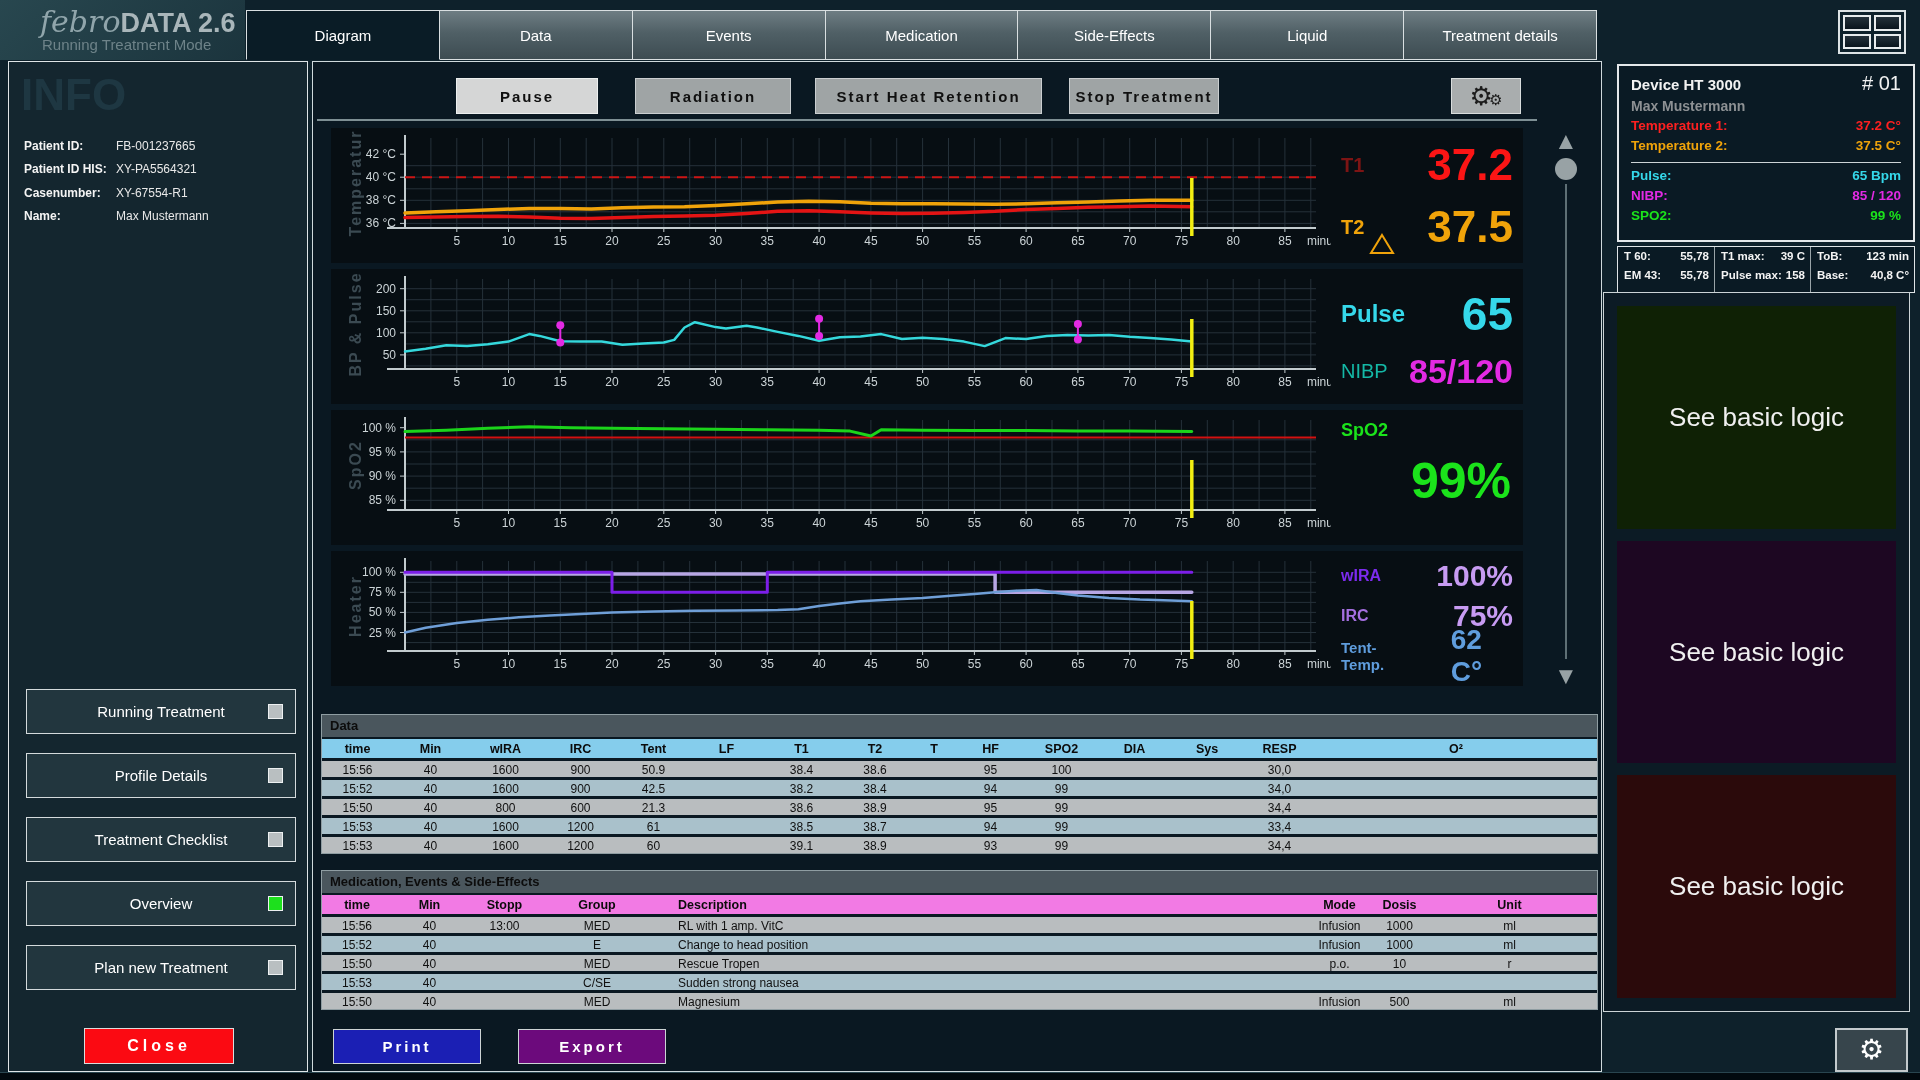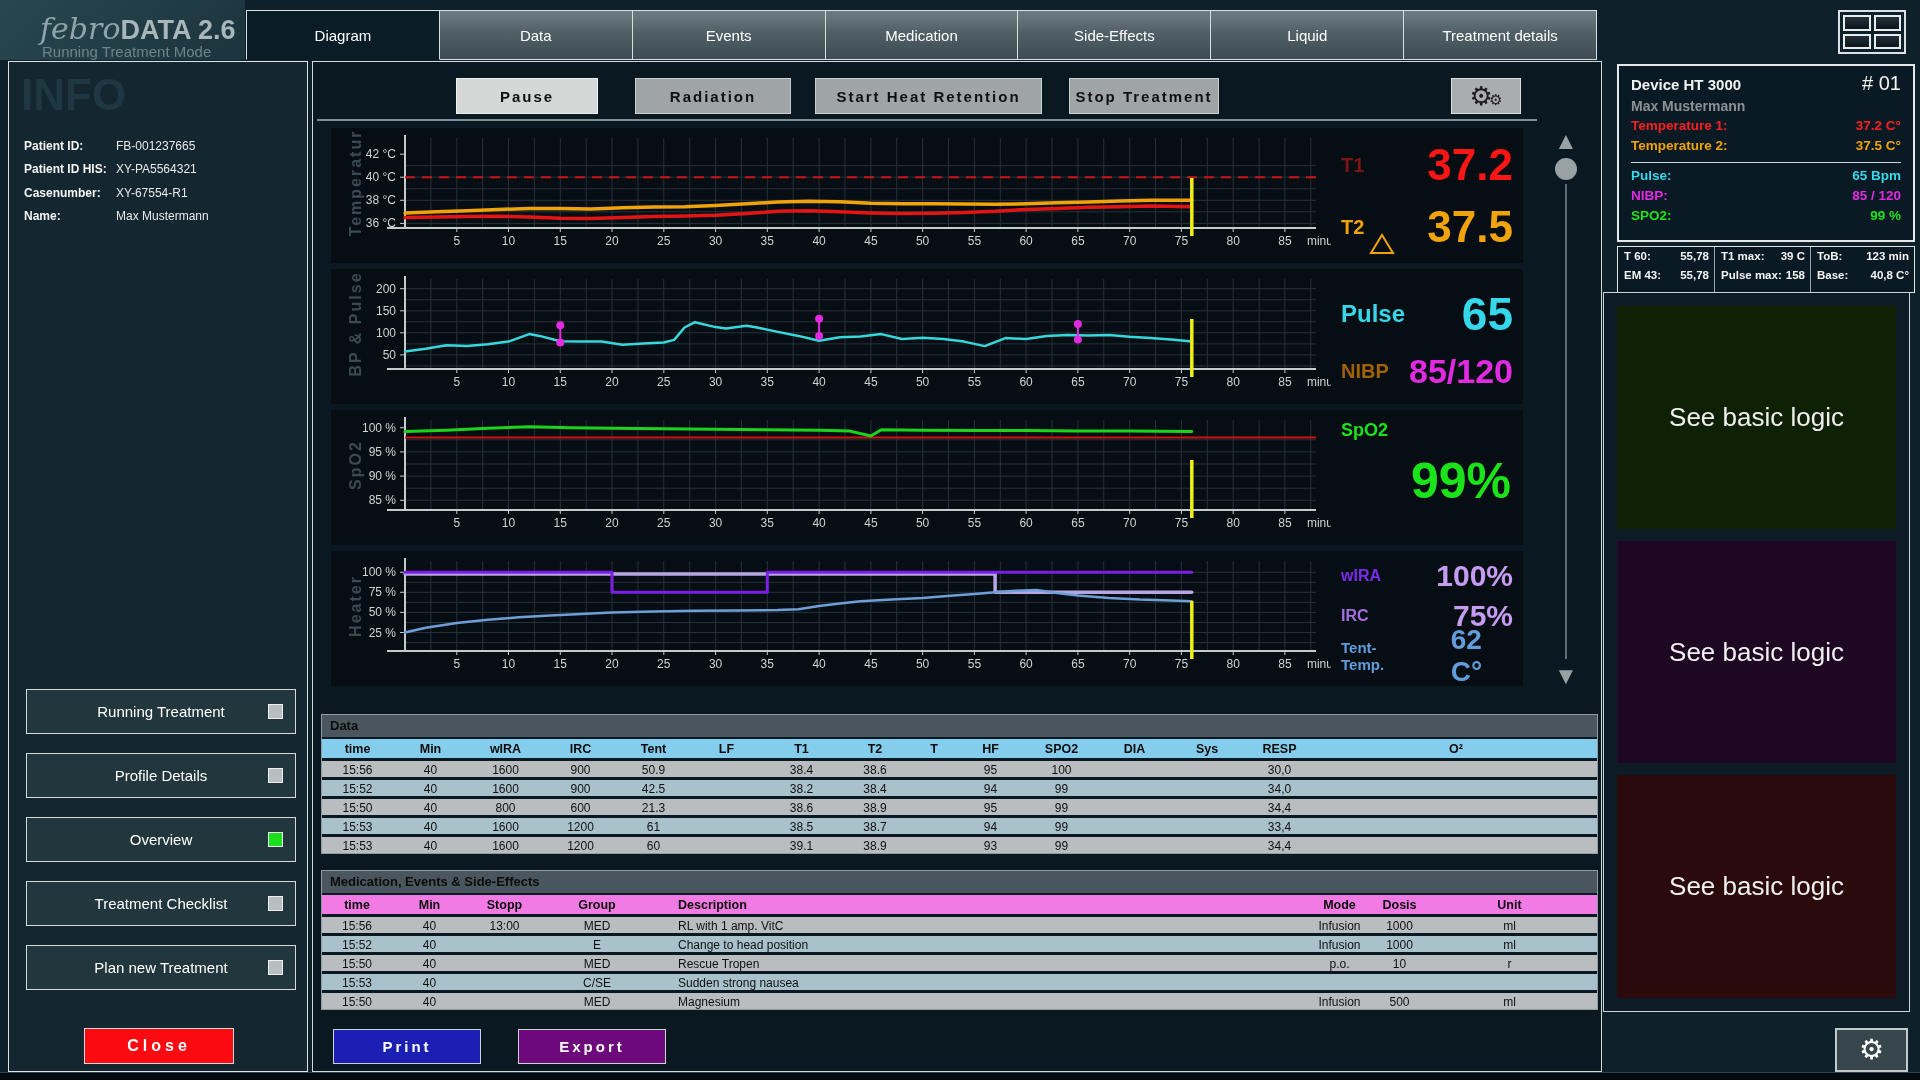--- a/index.html
+++ b/index.html
@@ -1,20 +1,20 @@
 <!DOCTYPE html>
 <html><head>
 <meta charset="utf-8">
 <style>
 *{margin:0;padding:0;box-sizing:border-box}
 body{width:1920px;height:1080px;position:relative;background:#0e212b;overflow:hidden;
   font-family:"Liberation Sans",sans-serif}
 
 .logo-block{position:absolute;left:0;top:0;width:245px;height:60px;
-  background:linear-gradient(135deg,#28474f 0%,#1b343d 100%);padding:11px 0 0 40px}
+  background:linear-gradient(135deg,#28474f 0%,#1b343d 100%);padding:4px 0 0 40px}
 .logo-line{white-space:nowrap}
 .logo-script{font-family:"DejaVu Serif",serif;font-style:italic;font-size:30px;color:#90a5ab}
 .logo-bold{font-size:27px;font-weight:bold;color:#a9b6ba}
 .logo-sub{font-size:15px;color:#6e8389;margin-left:2px;margin-top:-3px}
 .tabbar{position:absolute;left:247px;top:10px;width:1350px;height:50px;display:flex}
 .tab{flex:1;margin-left:-1px;display:flex;align-items:center;justify-content:center;
   color:#fff;font-size:15px;border:1px solid #d9dfe1;cursor:default;
   background:linear-gradient(180deg,#6e7d83 0%,#506066 45%,#3d4c52 100%)}
 .tab.active{background:#0a1c26;border-bottom:1px solid #0a1c26;z-index:2}
 .winicon{position:absolute;right:14px;top:10px;width:68px;height:44px;border:2px solid #dde3e5;
@@ -141,26 +141,26 @@
   <div class="nav-buttons">
       <div class="nav-btn">
         <span>Running Treatment</span>
         <span class="nav-ind" style="background: rgb(185, 191, 193);"></span>
       </div>
       <div class="nav-btn">
         <span>Profile Details</span>
         <span class="nav-ind" style="background: rgb(185, 191, 193);"></span>
       </div>
       <div class="nav-btn">
+        <span>Treatment Checklist</span>
+        <span class="nav-ind" style="background: rgb(185, 191, 193);"></span>
+      </div>
+      <div class="nav-btn">
         <span>Overview</span>
         <span class="nav-ind" style="background: rgb(29, 224, 29);"></span>
-      </div>
-      <div class="nav-btn">
-        <span>Treatment Checklist</span>
-        <span class="nav-ind" style="background: rgb(185, 191, 193);"></span>
       </div>
       <div class="nav-btn">
         <span>Plan new Treatment</span>
         <span class="nav-ind" style="background: rgb(185, 191, 193);"></span>
       </div>
     </div>
   <button class="close-btn">Close</button>
 </div>
 
 <div class="center">
@@ -382,21 +382,21 @@
           <circle cx="746.9" cy="70.4" r="4" fill="#e32ae3"></circle>
           <line x1="860.8" y1="50" x2="860.8" y2="108" stroke="#f2ee12" stroke-width="3.5"></line>
           <text class="side" transform="translate(30 55) rotate(-90)" text-anchor="middle">BP &amp; Pulse</text>
         </svg>
       <div class="readout">
         <div class="ro-row" style="top:18px;height:54px">
             <span style="font-size:24px;font-weight:bold;color:#35d8ea">Pulse</span>
             <span style="font-size:46px;font-weight:bold;color:#35d8ea">65</span>
           </div>
         <div class="ro-row" style="top:80px;height:44px">
-            <span style="font-size:20px;font-weight:bold;color:#a16207">NIBP</span>
+            <span style="font-size:20px;font-weight:normal;color:#14b8a6">NIBP</span>
             <span style="font-size:34px;font-weight:bold;color:#e32ae3">85/120</span>
           </div>
       </div>
     </div>
     <div class="chart-panel">
       <svg class="chart-svg" width="1000" height="135">
           <line x1="99.9" y1="10" x2="99.9" y2="100" stroke="#25313a" stroke-width="1"></line>
           <line x1="125.8" y1="10" x2="125.8" y2="100" stroke="#25313a" stroke-width="1"></line>
           <line x1="151.6" y1="10" x2="151.6" y2="100" stroke="#25313a" stroke-width="1"></line>
           <line x1="177.5" y1="10" x2="177.5" y2="100" stroke="#25313a" stroke-width="1"></line>

